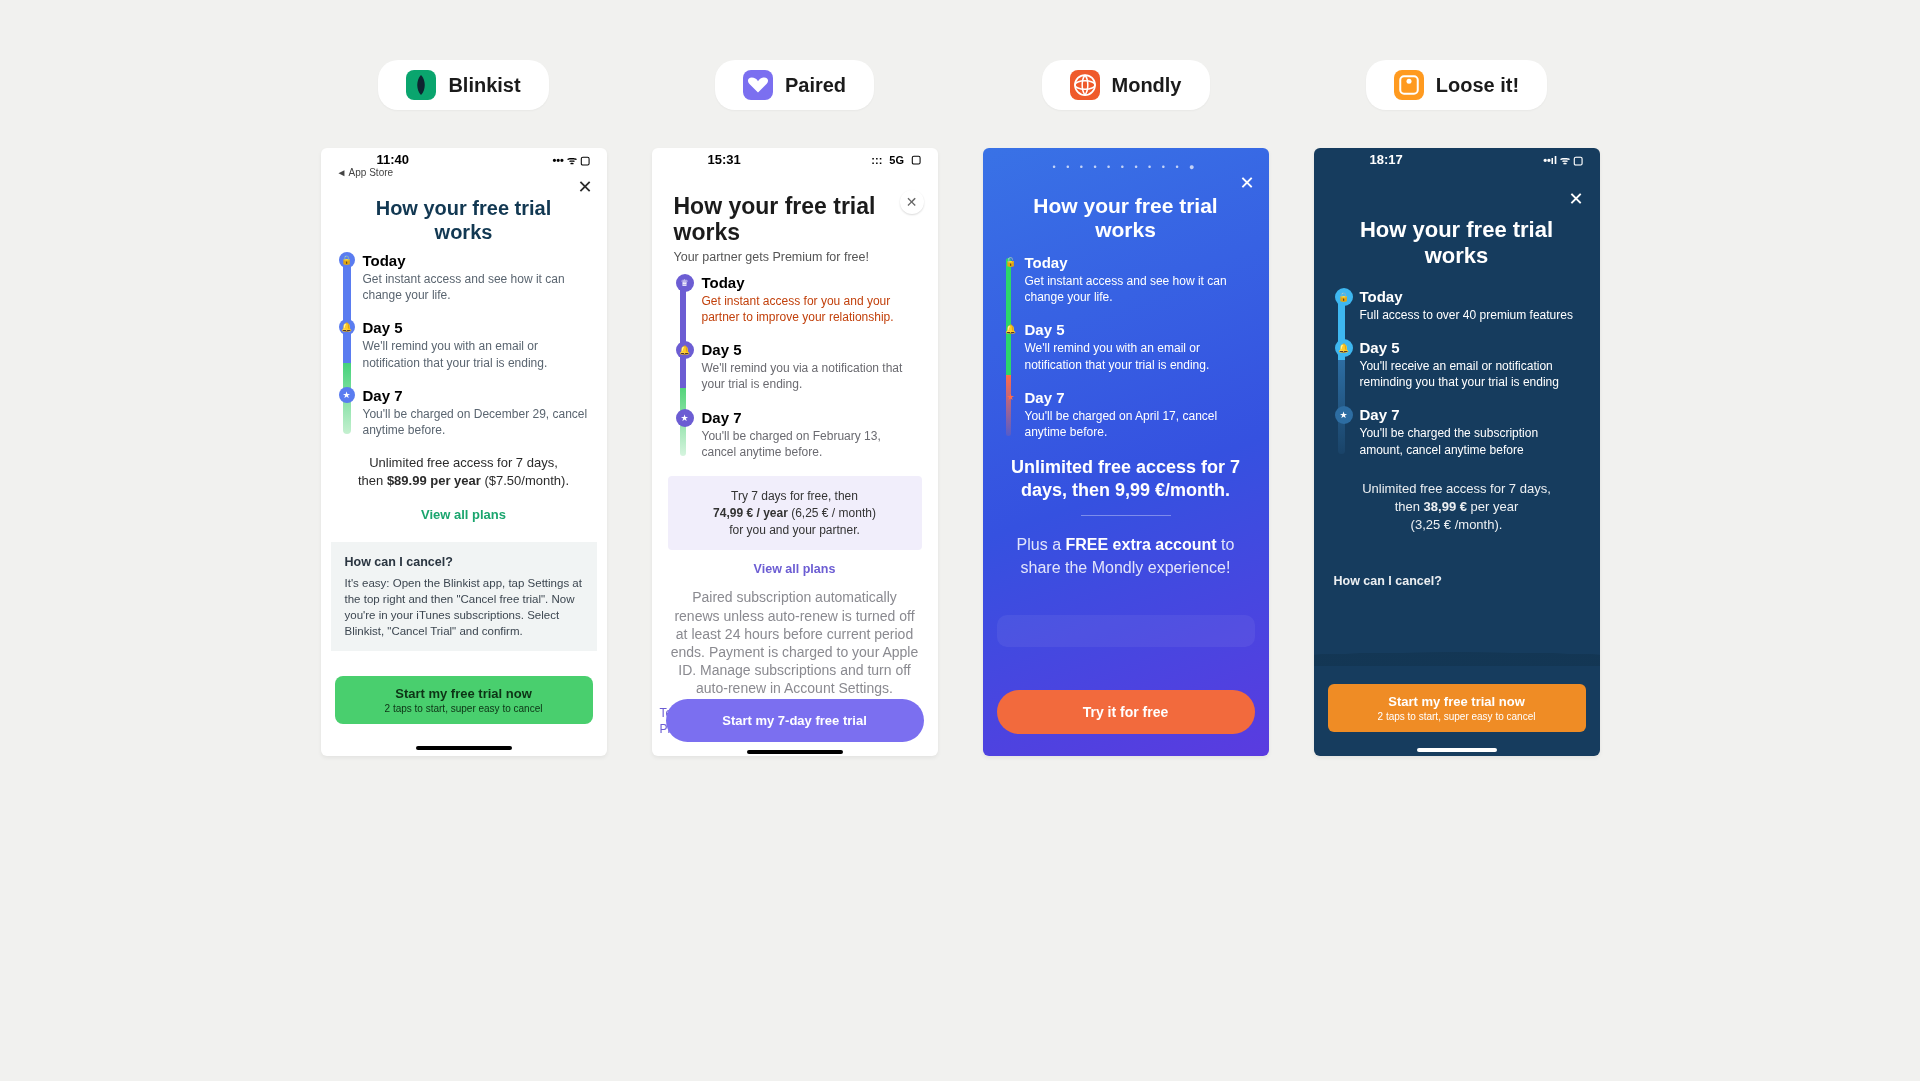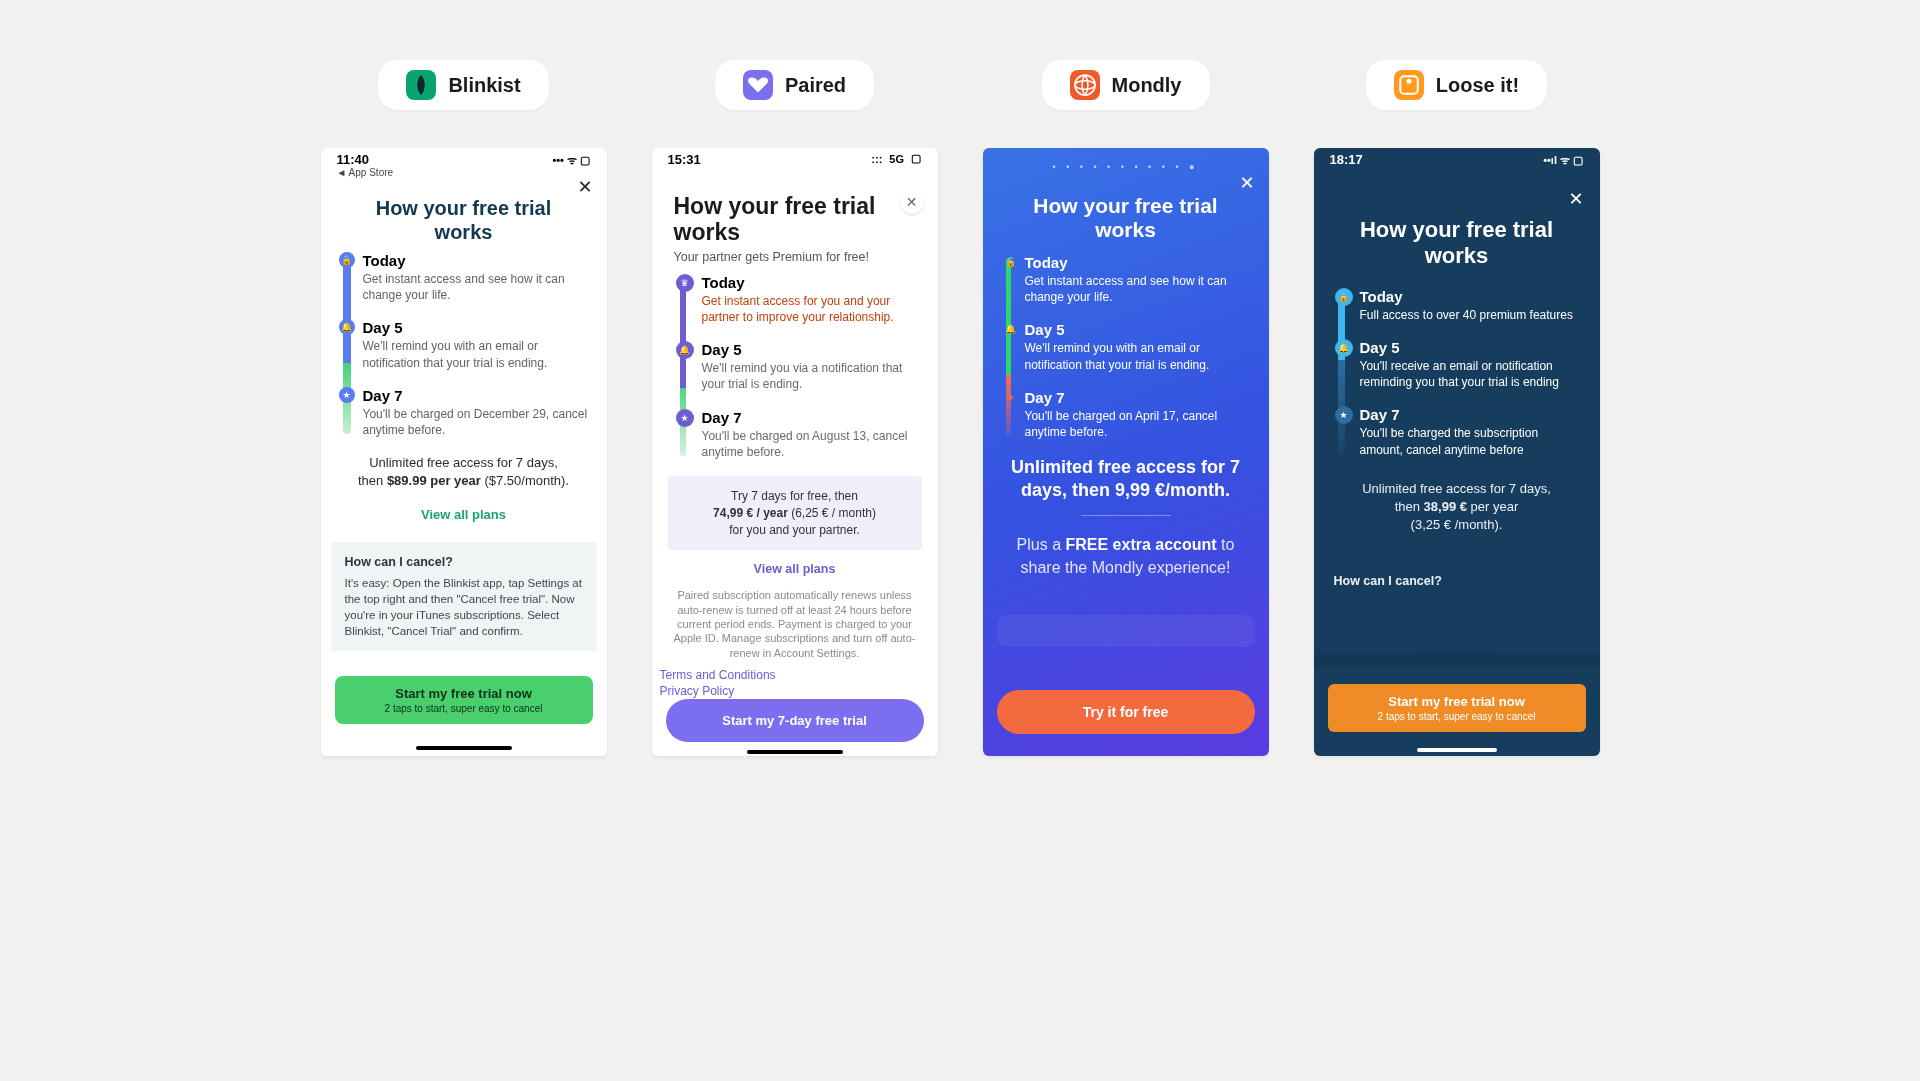--- a/index.html
+++ b/index.html
@@ -46,24 +46,25 @@
   width: 286px;
   height: 608px;
   background: #fff;
   border-radius: 6px;
   overflow: hidden;
   position: relative;
   font-size: 13px;
   box-shadow: 0 2px 4px rgba(0,0,0,0.06);
 }
 .status-bar {
-  display: flex; justify-content: space-between; align-items: flex-start;
+  display: flex; justify-content: space-between; align-items: center;
   padding: 4px 16px 0 16px;
   font-size: 13px;
   font-weight: 600;
+  margin-left: 40px;
 }
 .status-right { display:flex; gap:4px; align-items:center; font-size:11px; }
 .close-x {
   position: absolute;
   font-size: 18px;
   font-weight: 300;
   cursor: pointer;
   z-index: 5;
 }
 
@@ -95,21 +96,21 @@
 .blinkist .cta { background:#49cf6e; color:#0d3315; bottom: 32px; font-size:13px;}
 .blinkist .home-indicator { background:#000; bottom:6px; }
 
 
 .paired .close-x { top: 42px; right: 14px; background:#fff; border-radius:50%; width:24px; height:24px; display:flex;align-items:center;justify-content:center; box-shadow:0 1px 2px rgba(0,0,0,0.15); color:#666; font-size:14px;}
 .paired h2 { font-size: 23px; font-weight: 800; color:#1b1b1b; margin: 26px 22px 4px; line-height:1.15; }
 .paired .sub-headline { color:#555; font-size: 12.5px; margin: 0 22px 10px; }
 .paired .pricing-box { background:#f1eefb; margin: 12px 16px 0; padding: 12px 18px; text-align:center; font-size:12px; color:#333; line-height:1.4; border-radius:4px;}
 .paired .pricing-box b { font-weight:700; }
 .paired .plans-link { text-align:center; color:#6c5dd3; font-weight:600; font-size:12.5px; margin-top:12px; }
-.paired .fine-print { text-align:center; color:#8a8a90; font-size:11px; line-height:1.3; margin: 12px 18px 0; }
+.paired .fine-print { text-align:center; color:#8a8a90; font-size:14px; line-height:1.3; margin: 12px 18px 0; }
 .paired .legal-links { text-align:left; font-size:12px; margin-top:8px;margin-left:8px; }
 .paired .legal-links a { color:#6c5dd3; text-decoration:none; display:block; margin:2px 0; }
 .paired .cta { background:#7b6ff0; color:#fff; border-radius: 24px; bottom:14px; font-size:13px; padding:14px 8px;}
 .paired .home-indicator { background:#000; bottom:2px;}
 .paired .p-icon { background:#6c5dd3; color:#fff; }
 
 
 .mondly { background: linear-gradient(160deg, #3972e6 0%, #3551e0 55%, #5a3be0 100%); color:#fff; }
 .mondly .dots { text-align:center; margin-top: 14px; letter-spacing: 4px; font-size:9px; color:rgba(255,255,255,0.7); }
 .mondly .close-x { top: 24px; right: 14px; color:#fff; }
@@ -233,21 +234,21 @@
           <p style="color:#c2410c;">Get instant access for you and your partner to improve your relationship.</p>
         </div>
         <div class="step">
           <span class="ic p-icon" style="left:-26px;width:18px;height:18px;">🔔</span>
           <h4>Day 5</h4>
           <p style="color:#6a6a70;">We'll remind you via a notification that your trial is ending.</p>
         </div>
         <div class="step">
           <span class="ic p-icon" style="left:-26px;width:18px;height:18px;">★</span>
           <h4>Day 7</h4>
-          <p style="color:#6a6a70;">You'll be charged on August 13, cancel anytime before.</p>
+          <p style="color:#6a6a70;">You'll be charged on February 13, cancel anytime before.</p>
         </div>
       </div>
 
       <div class="pricing-box">
         <span>Try 7 days for free, then</span><br>
         <b>74,99 € / year</b><span> (6,25 € / month)</span><br>
         <span>for you and your partner.</span>
       </div>
       <div class="plans-link">View all plans</div>
       <div class="fine-print">Paired subscription automatically renews unless auto-renew is turned off at least 24 hours before current period ends. Payment is charged to your Apple ID. Manage subscriptions and turn off auto-renew in Account Settings.</div>

